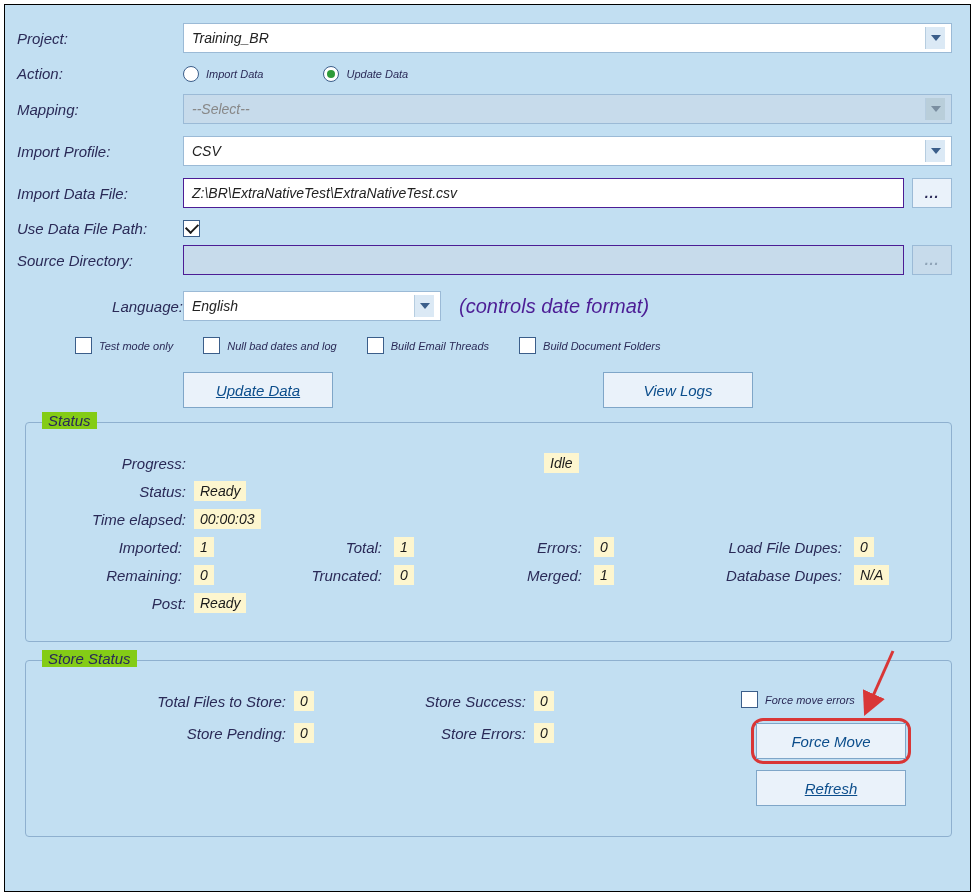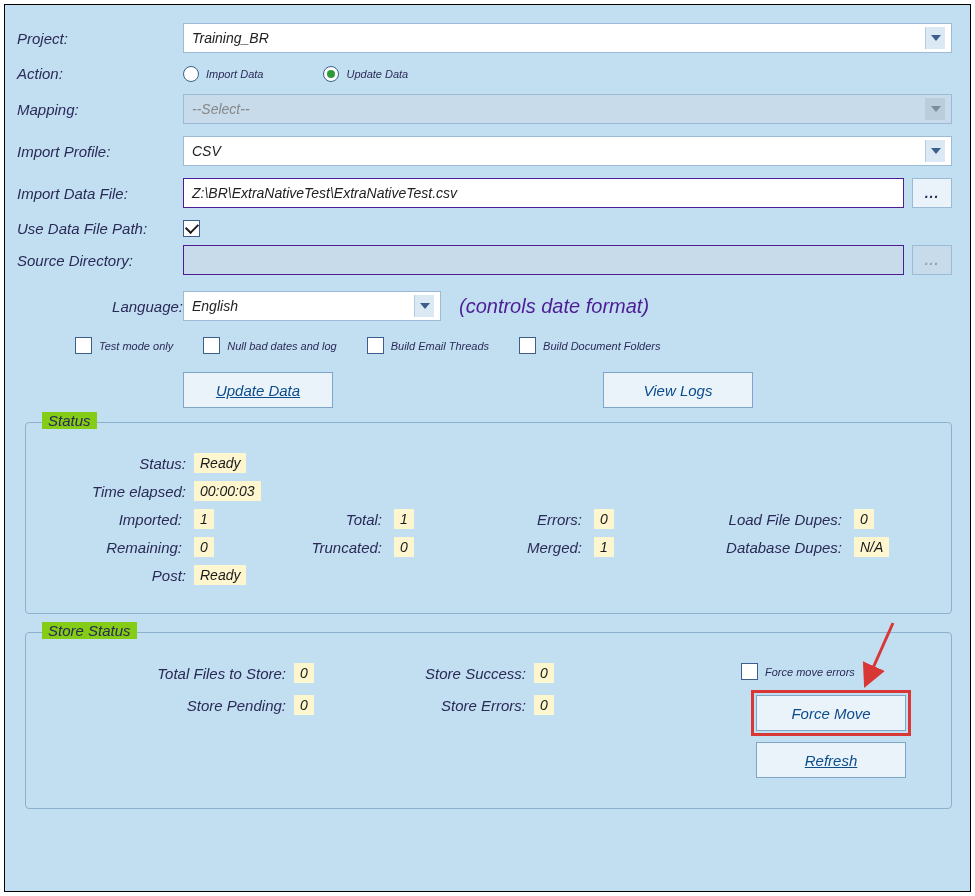--- a/index.html
+++ b/index.html
@@ -103,21 +103,21 @@
   .slabel{text-align:right;color:#2a2a57;font-size:15px;}
   .sval{
     background:#fdf6cf;padding:2px 6px;margin-left:8px;color:#1a1a1a;
     min-width:18px;display:inline-block;
   }
   .grid6{display:grid;grid-template-columns:140px 70px 130px 70px 130px 70px 190px 60px;row-gap:8px;align-items:center;}
   .grid6 .slabel{padding-right:4px;}
   .store-grid{display:grid;grid-template-columns:240px 60px 180px 60px 1fr;row-gap:12px;align-items:center;}
   .store-right{display:flex;flex-direction:column;align-items:center;gap:6px;}
   .highlight-box{
-    border:3px solid #d93636;border-radius:0;padding:2px;
+    border:3px solid #d93636;border-radius:12px;padding:2px;
   }
   .arrow{position:absolute;}
   .note{color:#4c1d95;font-size:20px;margin-left:10px;}
 </style>
 </head>
 <body>
 
 <div class="window">
 
   <div class="form-row">
@@ -242,20 +242,25 @@
       <span>Update Data</span>
     </div>
     <div class="med-btn">
       <span>View Logs</span>
     </div>
   </div>
 
   <div class="status-box">
     <div class="legend">Status</div>
 
+    <div class="srow">
+      <div class="slabel" style="width:140px;">Progress:</div>
+      <div style="width:350px;"></div>
+      <span class="sval">Idle</span>
+    </div>
     <div class="srow">
       <div class="slabel" style="width:140px;">Status:</div>
       <span class="sval">Ready</span>
     </div>
     <div class="srow">
       <div class="slabel" style="width:140px;">Time elapsed:</div>
       <span class="sval">00:00:03</span>
     </div>
 
     <div class="grid6" style="margin-top:6px;">

